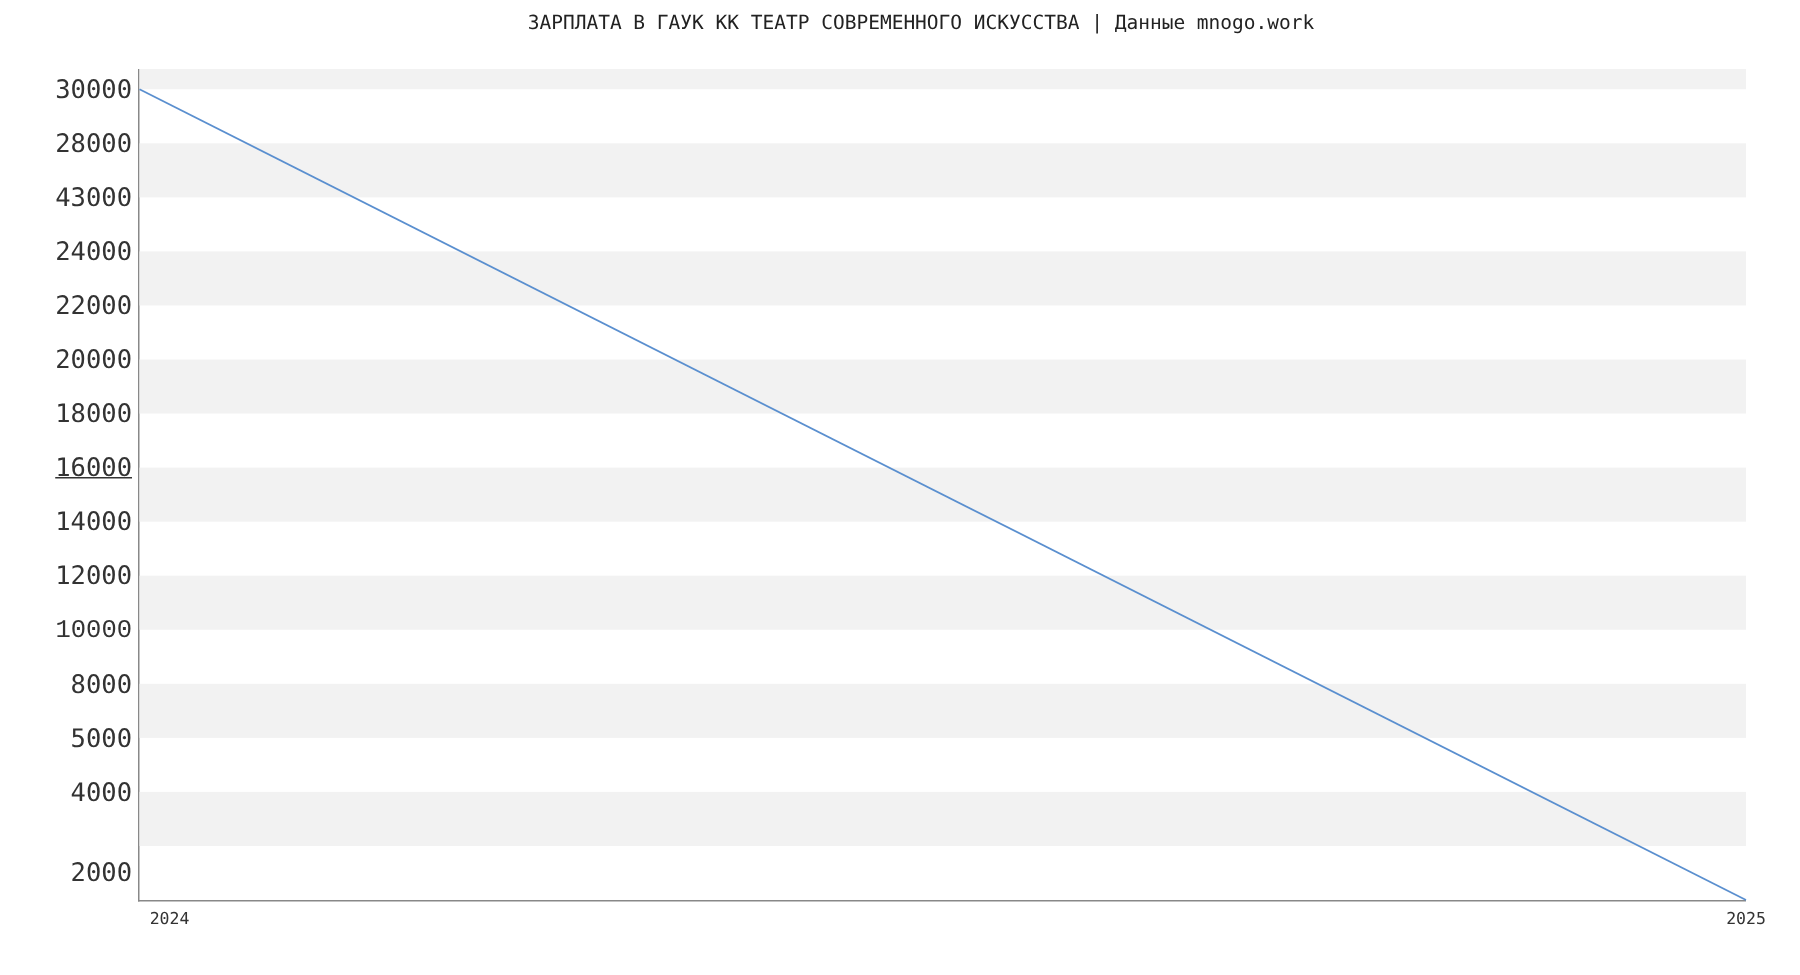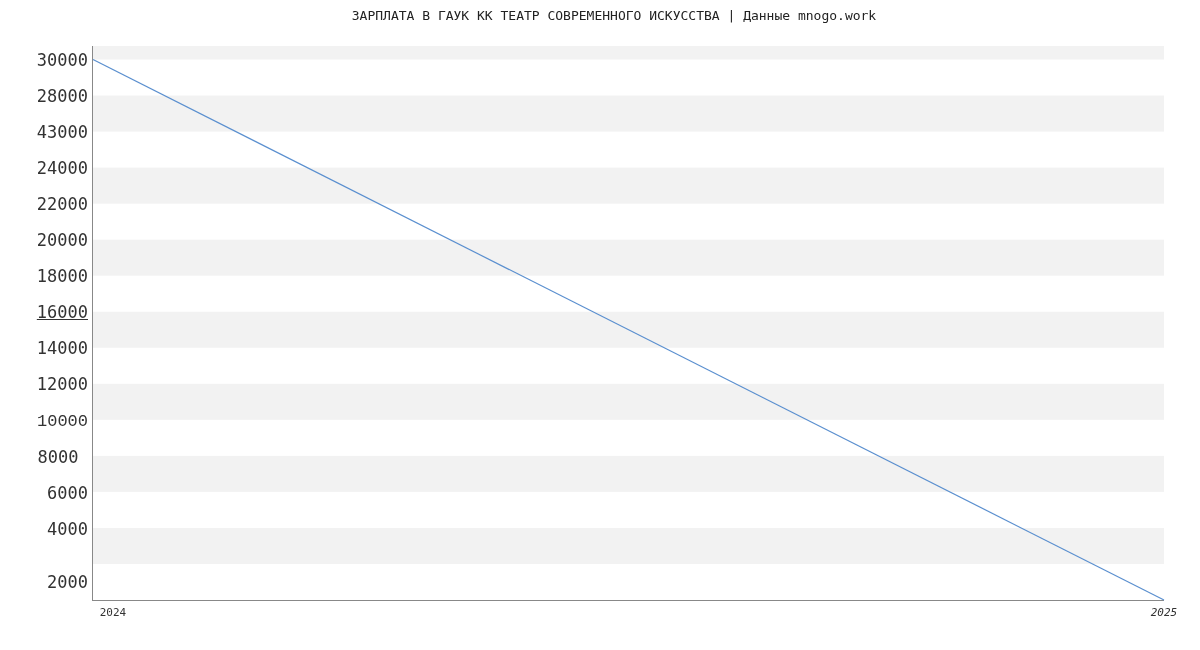--- a/index.html
+++ b/index.html
@@ -74,27 +74,27 @@
         <rect x="0" y="121.82926829268291" width="1072" height="36.09756097560978" fill="#f2f2f2"></rect>
         <rect x="0" y="49.63414634146346" width="1072" height="36.09756097560967" fill="#f2f2f2"></rect>
         <rect x="0" y="0" width="1072" height="13.536585365853625" fill="#f2f2f2"></rect>
       </g>
     <path class="line-path" d="M0 13.536585365853625 L1072 555 "></path>
   </svg>
 </div>
 
 <div class="y-tick-label" style="top: 582px; text-align: right;">2000</div>
 <div class="y-tick-label" style="top: 528.805px;">4000</div>
-<div class="y-tick-label" style="top: 492.707px;">6000</div>
-<div class="y-tick-label" style="top: 456.61px; text-align: center;">8000</div>
+<div class="y-tick-label" style="top: 492.707px;">5000</div>
+<div class="y-tick-label" style="top: 456.61px;">8000</div>
 <div class="y-tick-label" style="top: 420.512px; font-family: Liberation Mono, monospace;">10000</div>
 <div class="y-tick-label" style="top: 384.415px;">12000</div>
 <div class="y-tick-label" style="top: 348.317px;">14000</div>
 <div class="y-tick-label" style="top: 312.22px; text-decoration: underline;">16000</div>
 <div class="y-tick-label" style="top: 276.122px;">18000</div>
 <div class="y-tick-label" style="top: 240.024px;">20000</div>
 <div class="y-tick-label" style="top: 203.927px;">22000</div>
 <div class="y-tick-label" style="top: 167.829px;">24000</div>
 <div class="y-tick-label" style="top: 131.732px;">43000</div>
 <div class="y-tick-label" style="top: 95.6341px;">28000</div>
 <div class="y-tick-label" style="top: 59.5366px;">30000</div>
 <div class="x-tick-label" style="left: 92px; margin-left: 21px;">2024</div>
-<div class="x-tick-label" style="left: 1164px; font-style: italic;">2025</div>
+<div class="x-tick-label" style="left: 1164px;">2025</div>
 
 </body></html>

